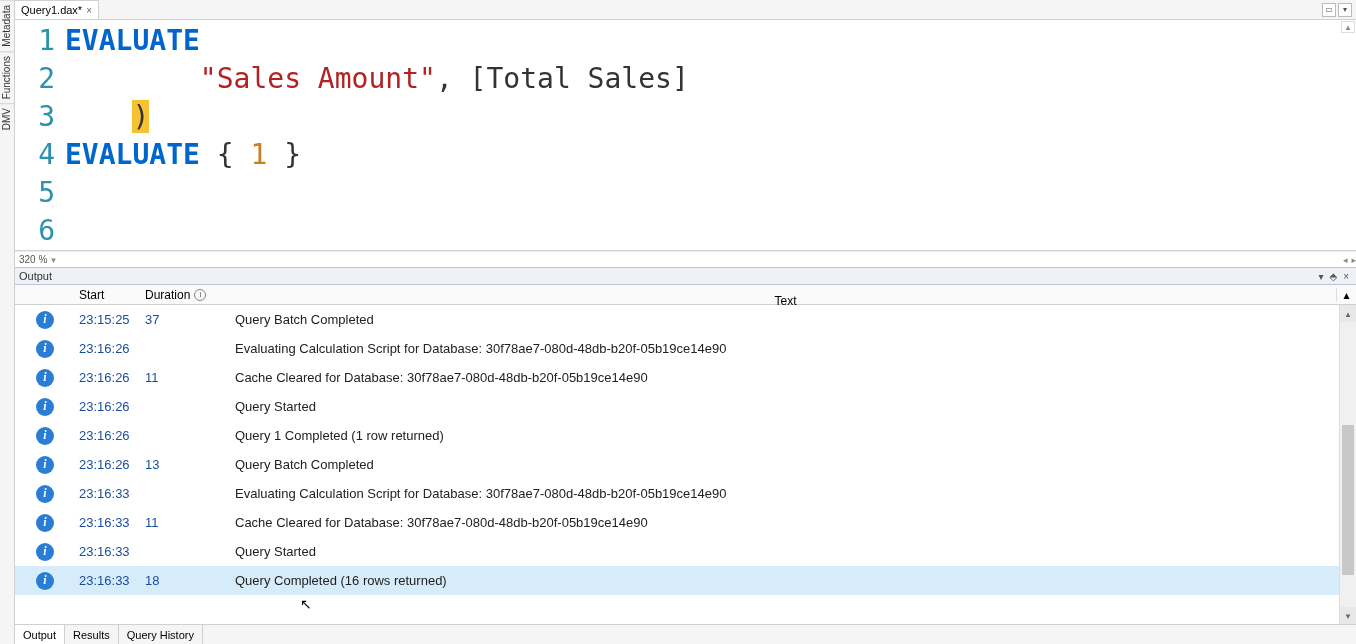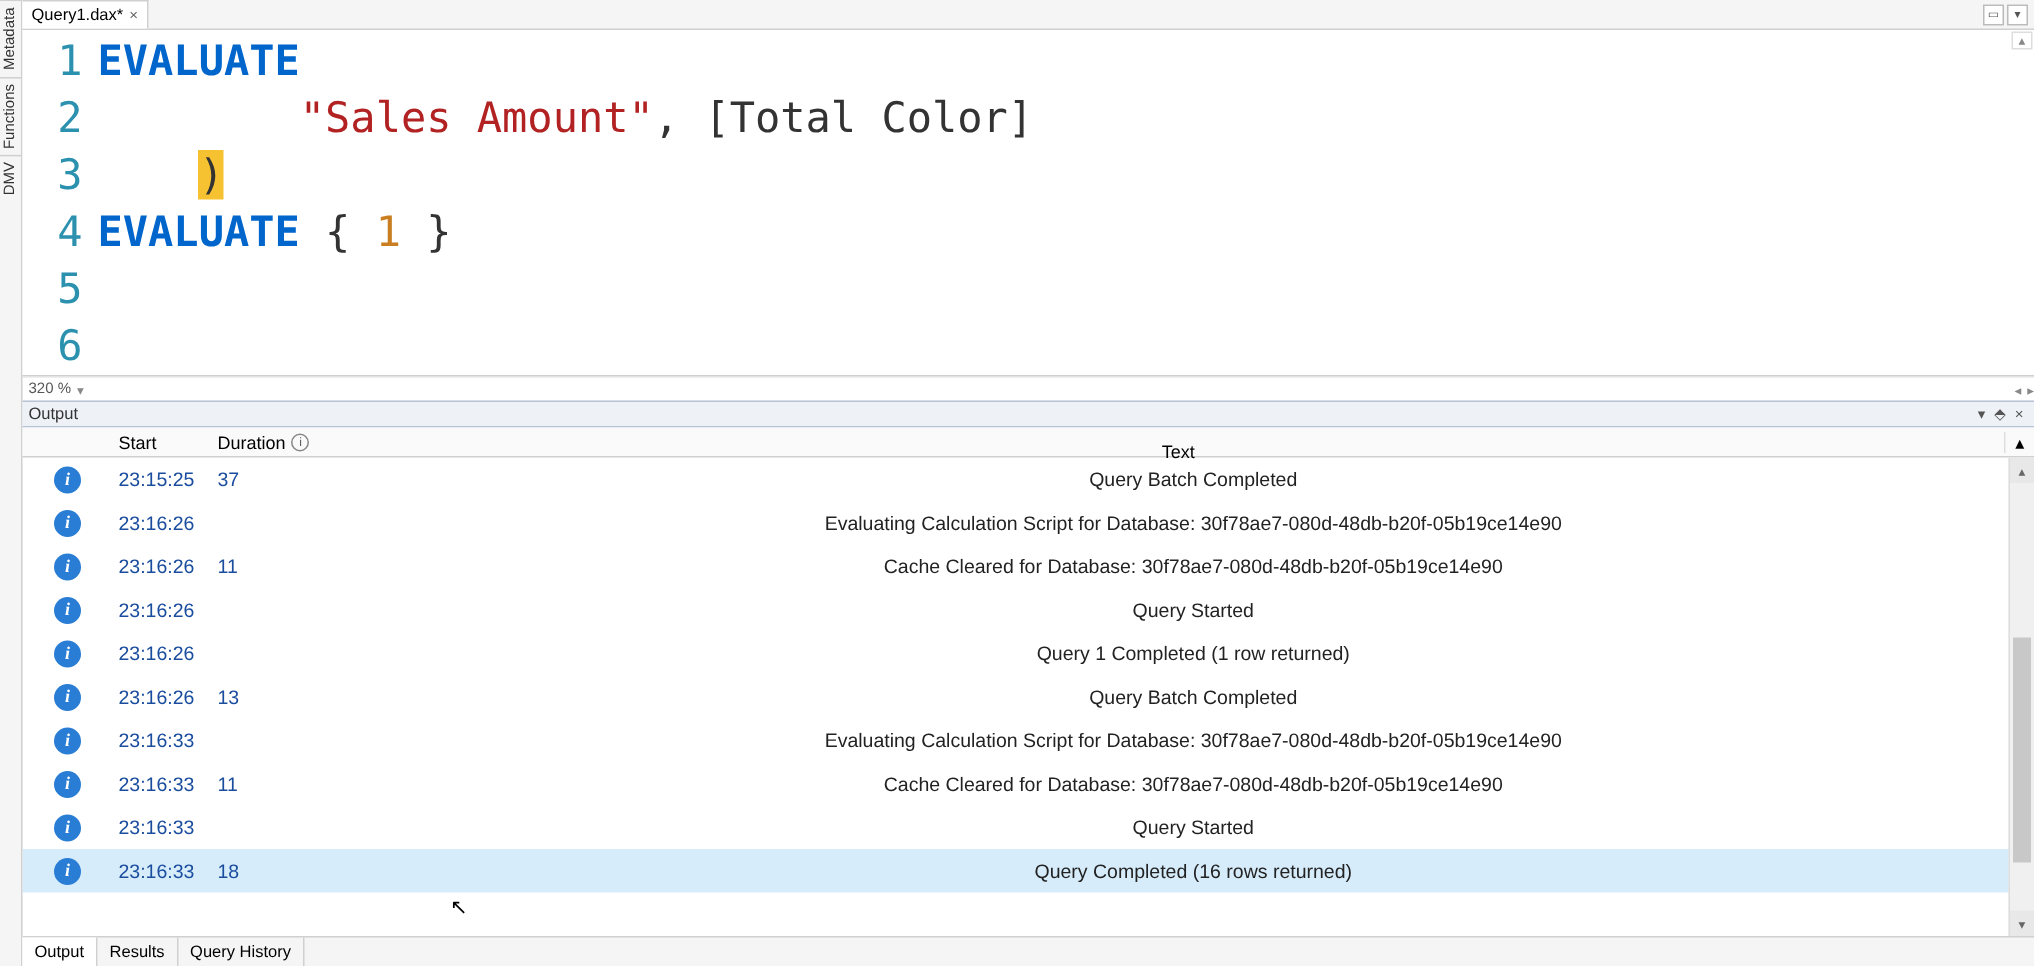--- a/index.html
+++ b/index.html
@@ -39,21 +39,21 @@
 .col-dur .ii { width:12px;height:12px;border:1px solid #888;border-radius:50%;font-size:8px;display:flex;align-items:center;justify-content:center;color:#555;}
 .col-text { flex: 1; text-align: center; margin-top: 12px; }
 .col-sc { width: 20px; text-align:center; border-left:1px solid #ddd;}
 .rows { flex: 1; overflow-y: auto; position: relative; }
 .row { height: 29px; display: flex; align-items: center; font-size: 13px; }
 .row.sel { background: #d6ecfb; }
 .ricon2 { width: 60px; display: flex; justify-content: center; }
 .info { width: 18px; height: 18px; border-radius: 50%; background: #2a7dd4; color: #fff; font-weight: bold; font-size: 12px; display: flex; align-items: center; justify-content: center; font-family: Georgia, serif; font-style: italic; }
 .rstart { width: 70px; color: #1a4d9e; padding-left: 4px; }
 .rdur { width: 90px; color: #1a4d9e; }
-.rtext { flex: 1; color: #222; text-align: center; }
+.rtext { flex: 1; color: #222; }
 .vscroll { position:absolute; right:0; top:0; bottom:0; width:17px; background:#f0f0f0; border-left:1px solid #ddd;}
 .vscroll .btn { height:17px; font-size:9px; color:#666; display:flex;align-items:center;justify-content:center; background:#e8e8e8;}
 .vscroll .thumb { position:absolute; left:2px; right:2px; top:120px; height:150px; background:#c8c8c8;}
 .btabs { height: 20px; border-top: 1px solid #d0d0d0; background: #f5f5f5; display: flex; align-items: stretch; font-size: 11px; }
 .btab { padding: 2px 8px; border-right: 1px solid #d0d0d0; display:flex; align-items:center; cursor:pointer; }
 .btab.act { background: #fff; }
 .cursor { position:absolute; left:300px; top:596px; font-size:14px; color:#000; pointer-events:none;}
 </style>
 </head>
 <body>
@@ -80,21 +80,21 @@
       <div class="gutter" id="gutter">
           <div class="gln">1</div>
           <div class="gln">2</div>
           <div class="gln">3</div>
           <div class="gln">4</div>
           <div class="gln">5</div>
           <div class="gln">6</div>
         </div>
       <div class="code" id="code">
           <div class="cln"><span class="kw">EVALUATE</span></div>
-          <div class="cln"><span class="tx">        </span><span class="str">"Sales Amount"</span><span class="tx">, [Total Color]</span></div>
+          <div class="cln"><span class="tx">        </span><span class="str">"Sales Amount"</span><span class="tx">, [Total Sales]</span></div>
           <div class="cln"><span class="tx">    </span><span class="hp">)</span></div>
           <div class="cln"><span class="kw">EVALUATE</span><span class="tx"> { </span><span class="num">1</span><span class="tx"> }</span></div>
         </div>
       <div class="editor-right">
         <div class="escroll-up">▴</div>
       </div>
     </div>
     <div class="zoom">
       <span>320 %</span>
       <span class="arr">▾</span>

